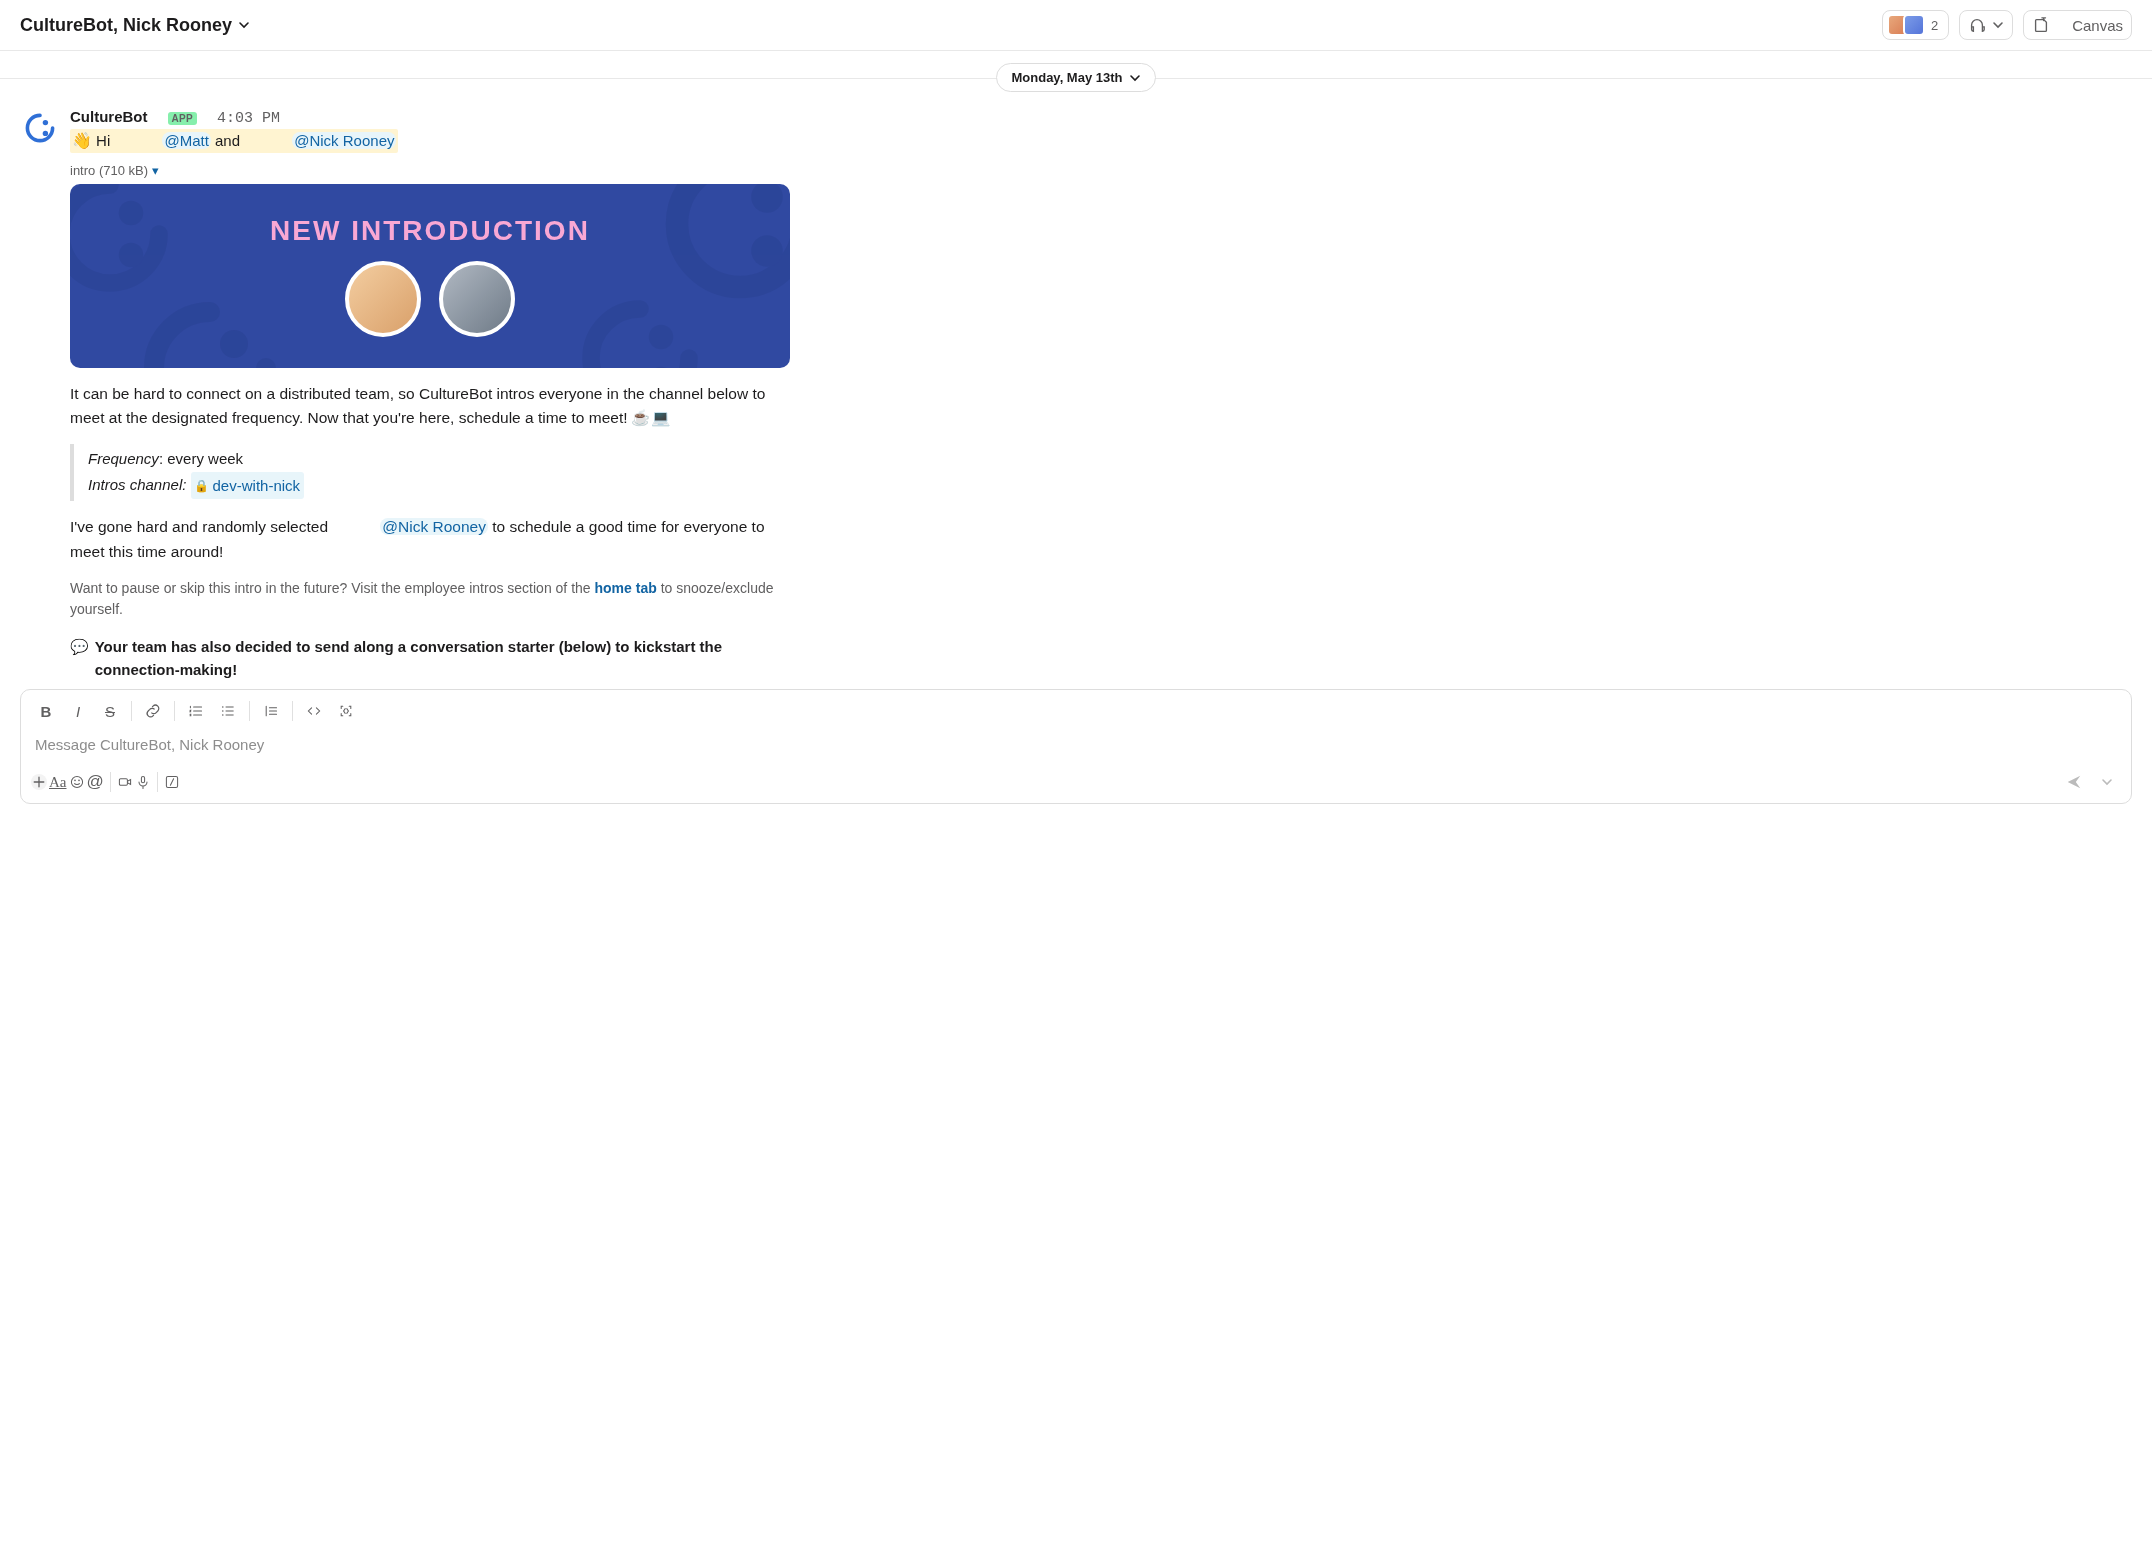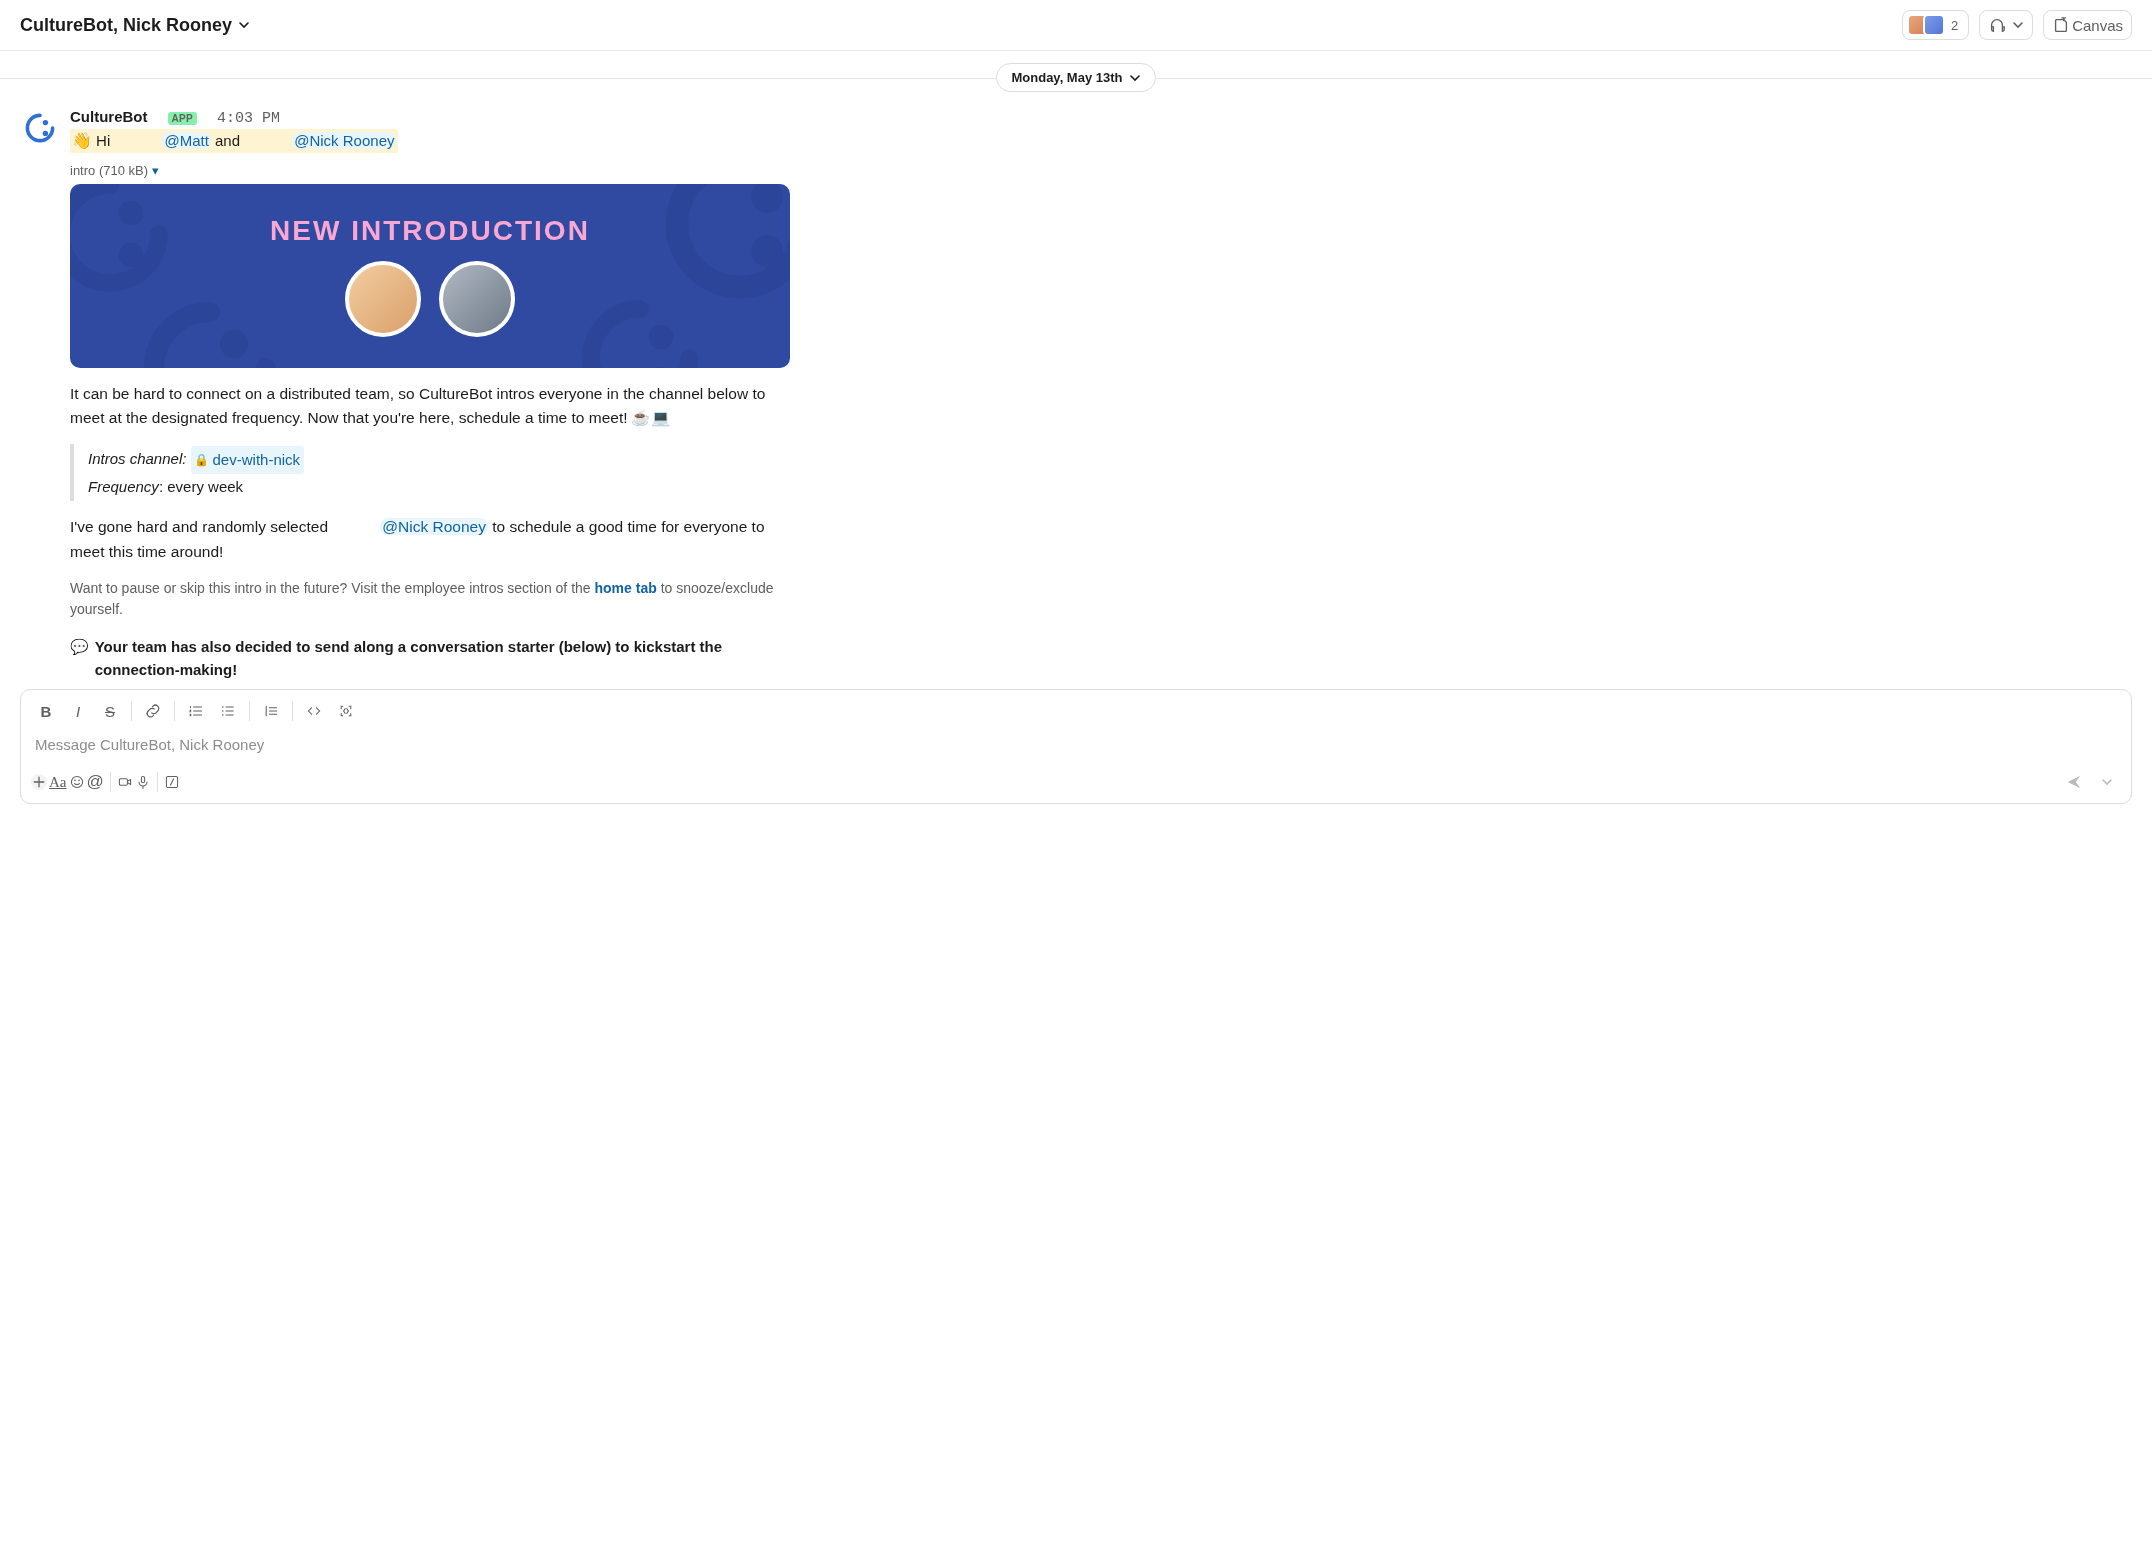--- a/index.html
+++ b/index.html
@@ -8,21 +8,21 @@
 .header-title { font-size: 18px; font-weight: 900; display: flex; align-items: center; gap: 6px; cursor: pointer; }
 .header-actions { display: flex; align-items: center; gap: 10px; }
 .members-pill { display: flex; align-items: center; border: 1px solid #ddd; border-radius: 8px; padding: 3px 10px 3px 4px; gap: 6px; cursor: pointer; }
 .avatar-stack { display: flex; }
 .avatar-stack .mini-avatar { width: 22px; height: 22px; border-radius: 5px; border: 2px solid #fff; margin-left: -6px; }
 .avatar-stack .mini-avatar:first-child { margin-left: 0; }
 .mini-avatar.a1 { background: linear-gradient(135deg, #e8a87c, #d97d54); }
 .mini-avatar.a2 { background: linear-gradient(135deg, #7c9ce8, #5474d9); }
 .header-count { font-size: 13px; color: #616061; }
 .icon-btn { border: 1px solid #ddd; border-radius: 8px; padding: 5px 8px; display: flex; align-items: center; gap: 6px; cursor: pointer; background: #fff; color: #616061; }
-.icon-btn.canvas { gap: 2px; }
+.icon-btn.canvas { gap: 22px; }
 
 .date-divider-wrap { position: relative; text-align: center; margin-top: 12px; }
 .date-divider-wrap::before { content: ""; position: absolute; left: 0; right: 0; top: 50%; border-top: 1px solid #e8e8e8; z-index: 0; }
 .date-pill { position: relative; display: inline-flex; align-items: center; gap: 6px; z-index: 1; background: #fff; border: 1px solid #ddd; border-radius: 24px; padding: 6px 14px; font-size: 13px; font-weight: 700; cursor: pointer; }
 
 .message-area { padding: 16px 20px 8px; }
 .message { display: flex; gap: 10px; }
 .msg-avatar { width: 40px; height: 40px; border-radius: 6px; background: #fff; flex-shrink: 0; display: flex; align-items: center; justify-content: center; }
 .culturebot-avatar svg { width: 36px; height: 36px; }
 .msg-body { flex: 1; min-width: 0; }
@@ -185,29 +185,29 @@
         <div class="intro-avatars">
           <div class="intro-av p1"></div>
           <div class="intro-av p2"></div>
         </div>
       </div>
 
       <div class="para">It can be hard to connect on a distributed team, so CultureBot intros everyone in the channel below to meet at the designated frequency. Now that you're here, schedule a time to meet! ☕💻</div>
 
       <div class="quote-block">
         <div>
+          <span class="label-italic">Frequency</span><span>: every week</span>
+        </div>
+        <div>
           <span class="label-italic">Intros channel:</span>
           <span class="channel-chip">
             <span class="lock-icon">🔒</span>
               <span>dev-with-nick</span>
           </span>
         </div>
-        <div>
-          <span class="label-italic">Frequency</span><span>: every week</span>
-        </div>
       </div>
 
       <div class="para">
         <span>I've gone hard and randomly selected </span><span class="mention">@Nick Rooney</span><span> to schedule a good time for everyone to meet this time around!</span>
       </div>
 
       <div class="hint">
         <span>Want to pause or skip this intro in the future? Visit the employee intros section of the </span><a href="#">home tab</a><span> to snooze/exclude yourself.</span>
       </div>
 

